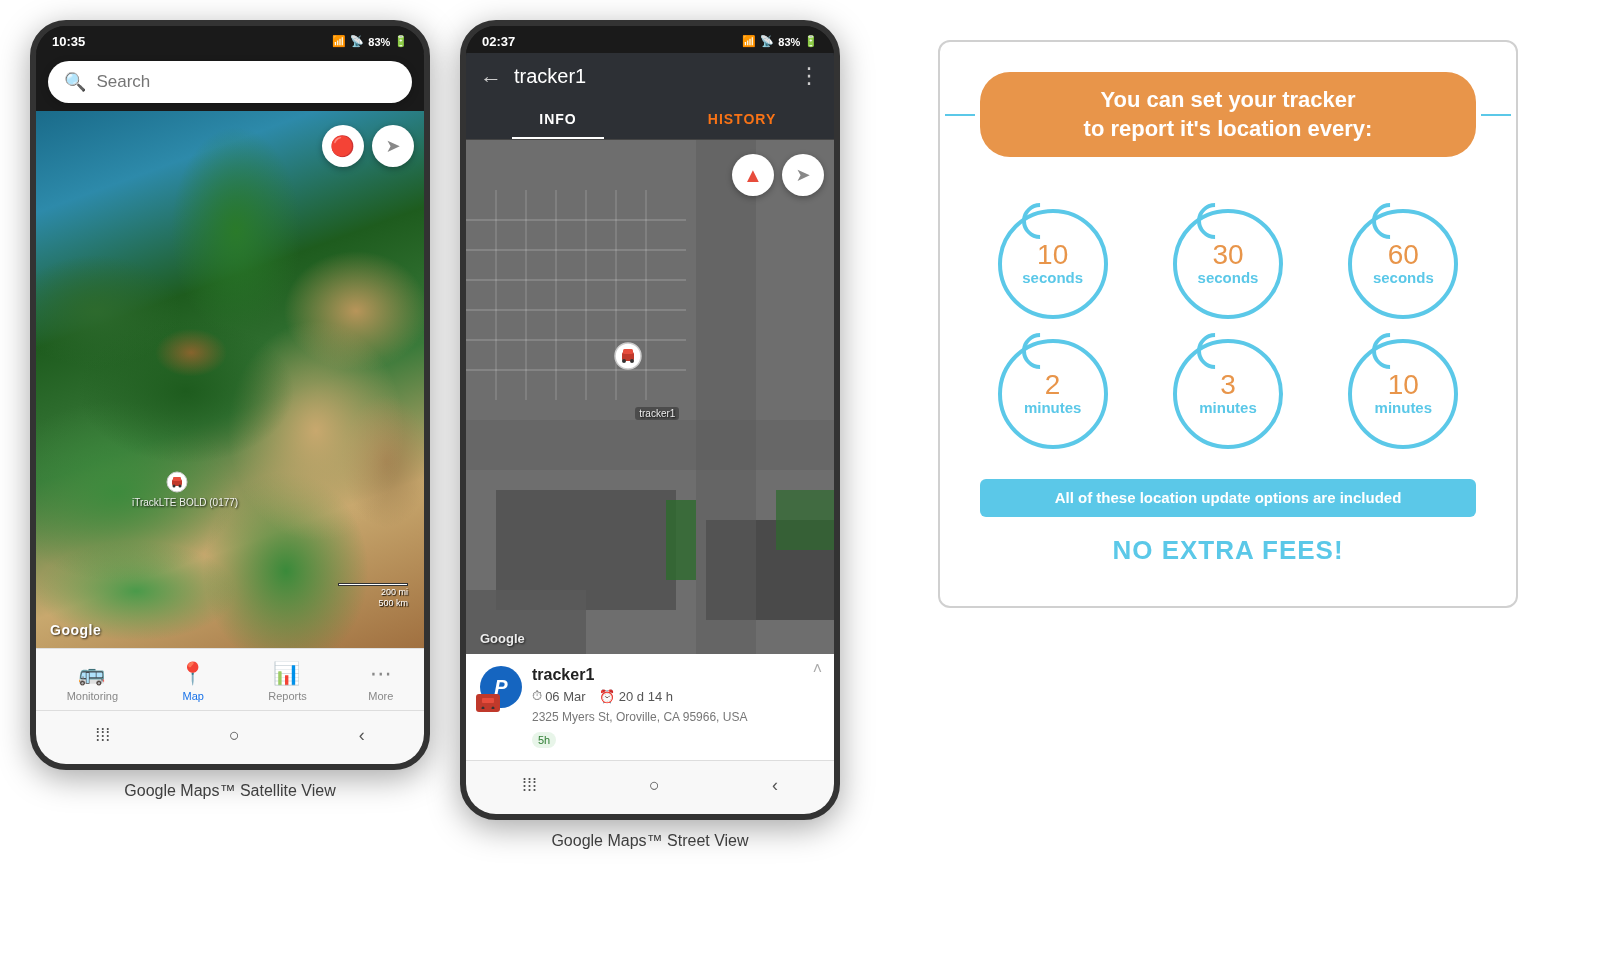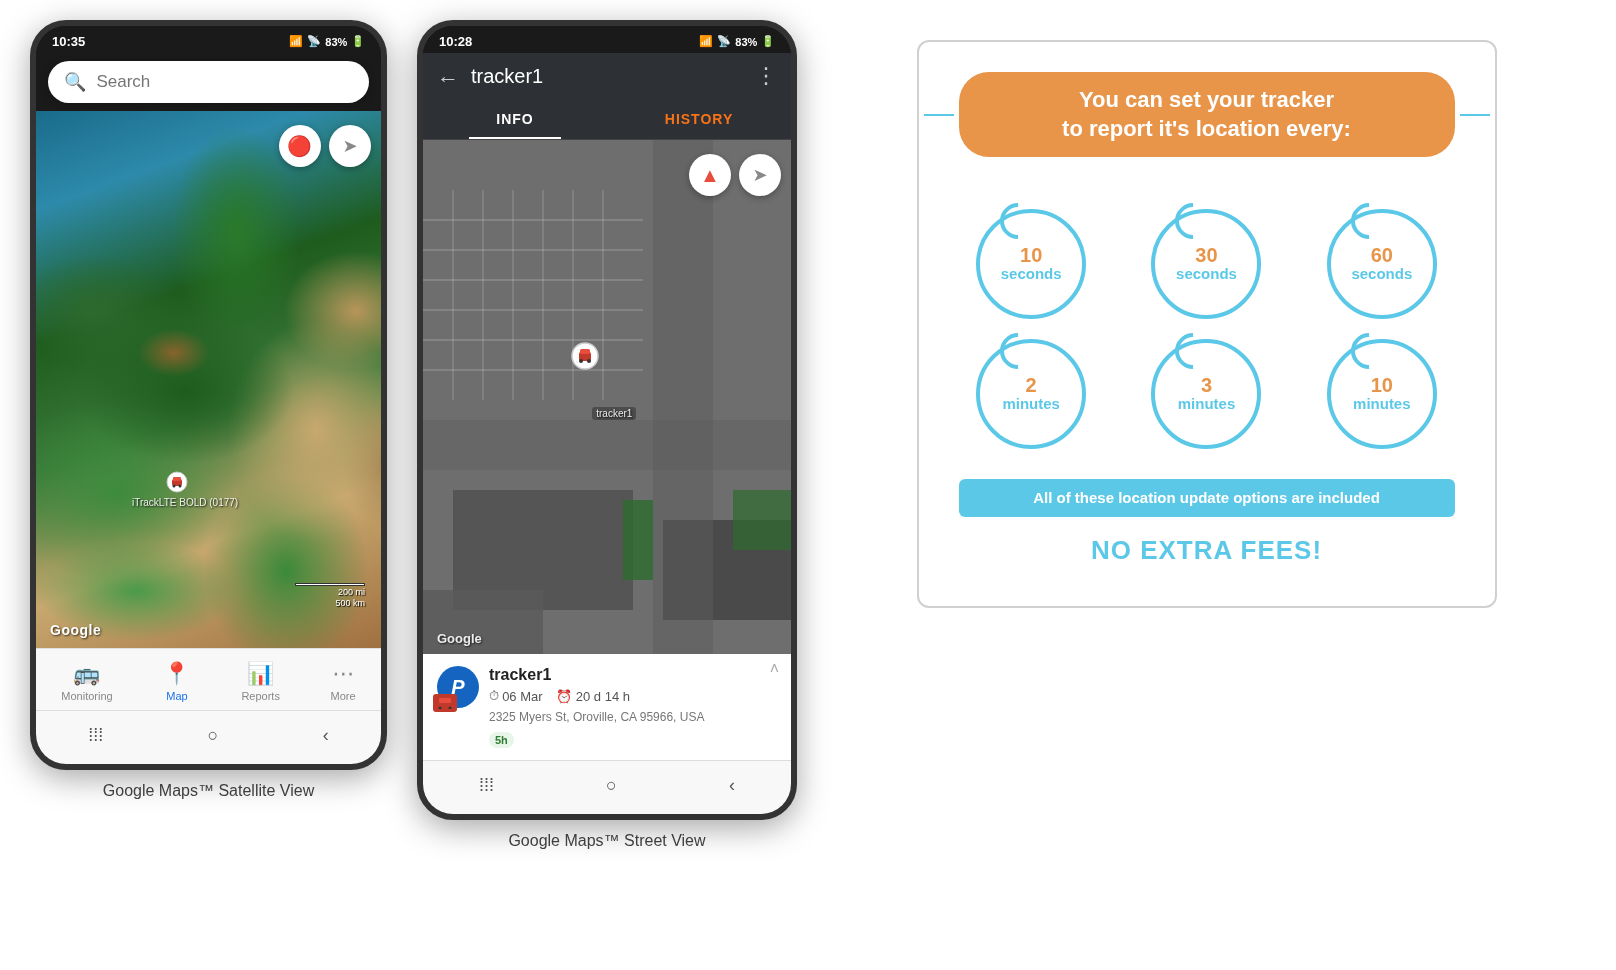--- a/index.html
+++ b/index.html
@@ -50,21 +50,21 @@
 
     .status-bar .status-icons {
       display: flex;
       align-items: center;
       gap: 4px;
       font-size: 11px;
     }
 
     
     .phone1 {
-      width: 357px;
+      width: 400px;
       height: 750px;
     }
 
     .phone1 .search-bar {
       background: #fff;
       margin: 8px 12px;
       border-radius: 24px;
       display: flex;
       align-items: center;
       padding: 10px 16px;
@@ -507,21 +507,21 @@
       margin-bottom: 6px;
       margin-top: 6px;
     }
 
     .badge-5h {
       background: #e8f5e9;
       color: #2e7d32;
       font-size: 11px;
       padding: 2px 6px;
       border-radius: 10px;
-      font-weight: 700;
+      font-weight: 400;
     }
 
     
     .phone-caption {
       text-align: center;
       color: #444;
       font-size: 16px;
       margin-top: 12px;
     }
 
@@ -611,22 +611,22 @@
       height: 28px;
       background: transparent;
       border: 4px solid #5bc8e8;
       border-radius: 50%;
       border-right-color: transparent;
       border-bottom-color: transparent;
       transform: rotate(-45deg);
     }
 
     .time-num {
-      font-size: 20px;
-      font-weight: 700;
+      font-size: 28px;
+      font-weight: 400;
       color: #e8954a;
       line-height: 1;
     }
 
     .time-unit {
       font-size: 15px;
       color: #5bc8e8;
       font-weight: 600;
       line-height: 1.2;
       text-align: center;
@@ -739,21 +739,21 @@
       </div>
     </div>
 
     <p class="phone-caption">Google Maps™ Satellite View</p>
   </div>
 
   <div style="display:flex; flex-direction:column; align-items:center;">
     <div class="phone-mockup phone2">
 
       <div class="status-bar">
-        <span>10:28</span>
+        <span>02:37</span>
         <div class="status-icons">
           <span>📶</span>
           <span>📡</span>
           <span>83%</span>
           <span>🔋</span>
         </div>
       </div>
 
       <div class="app-header">
         <span class="back-icon">←</span>

